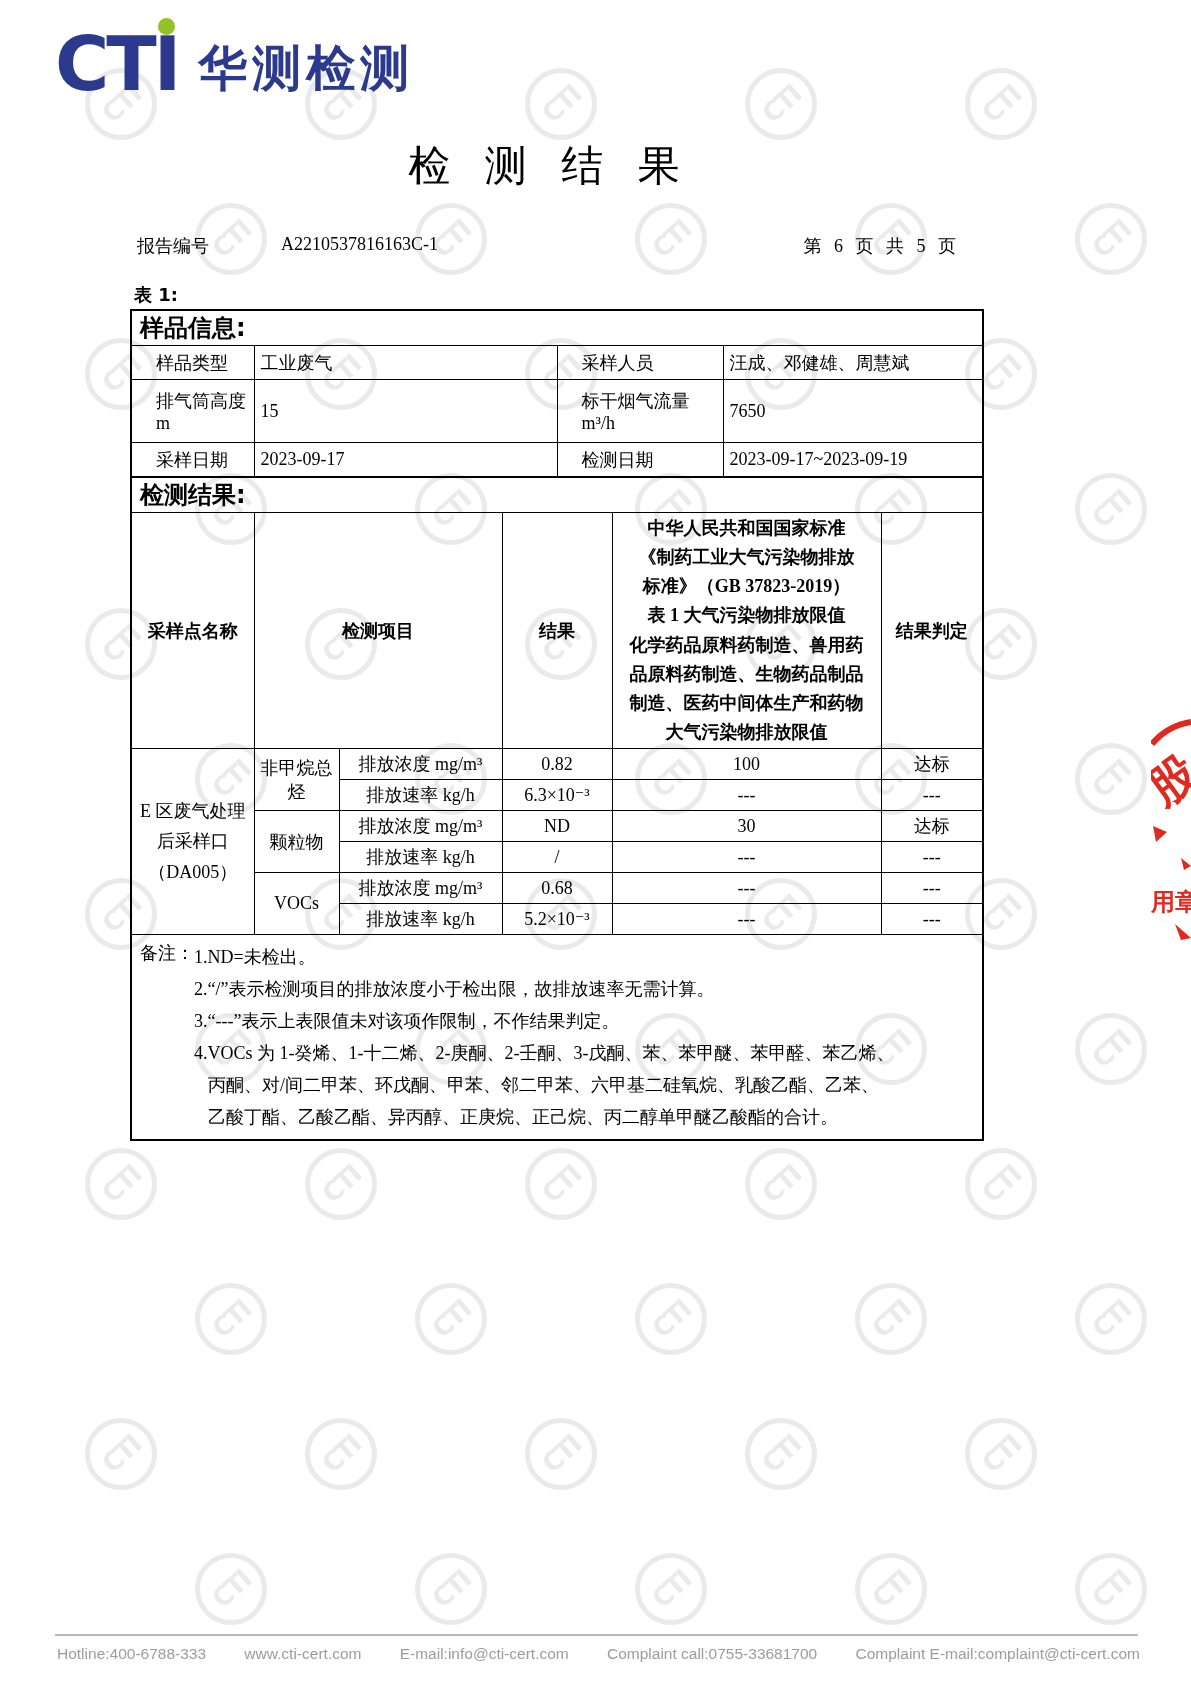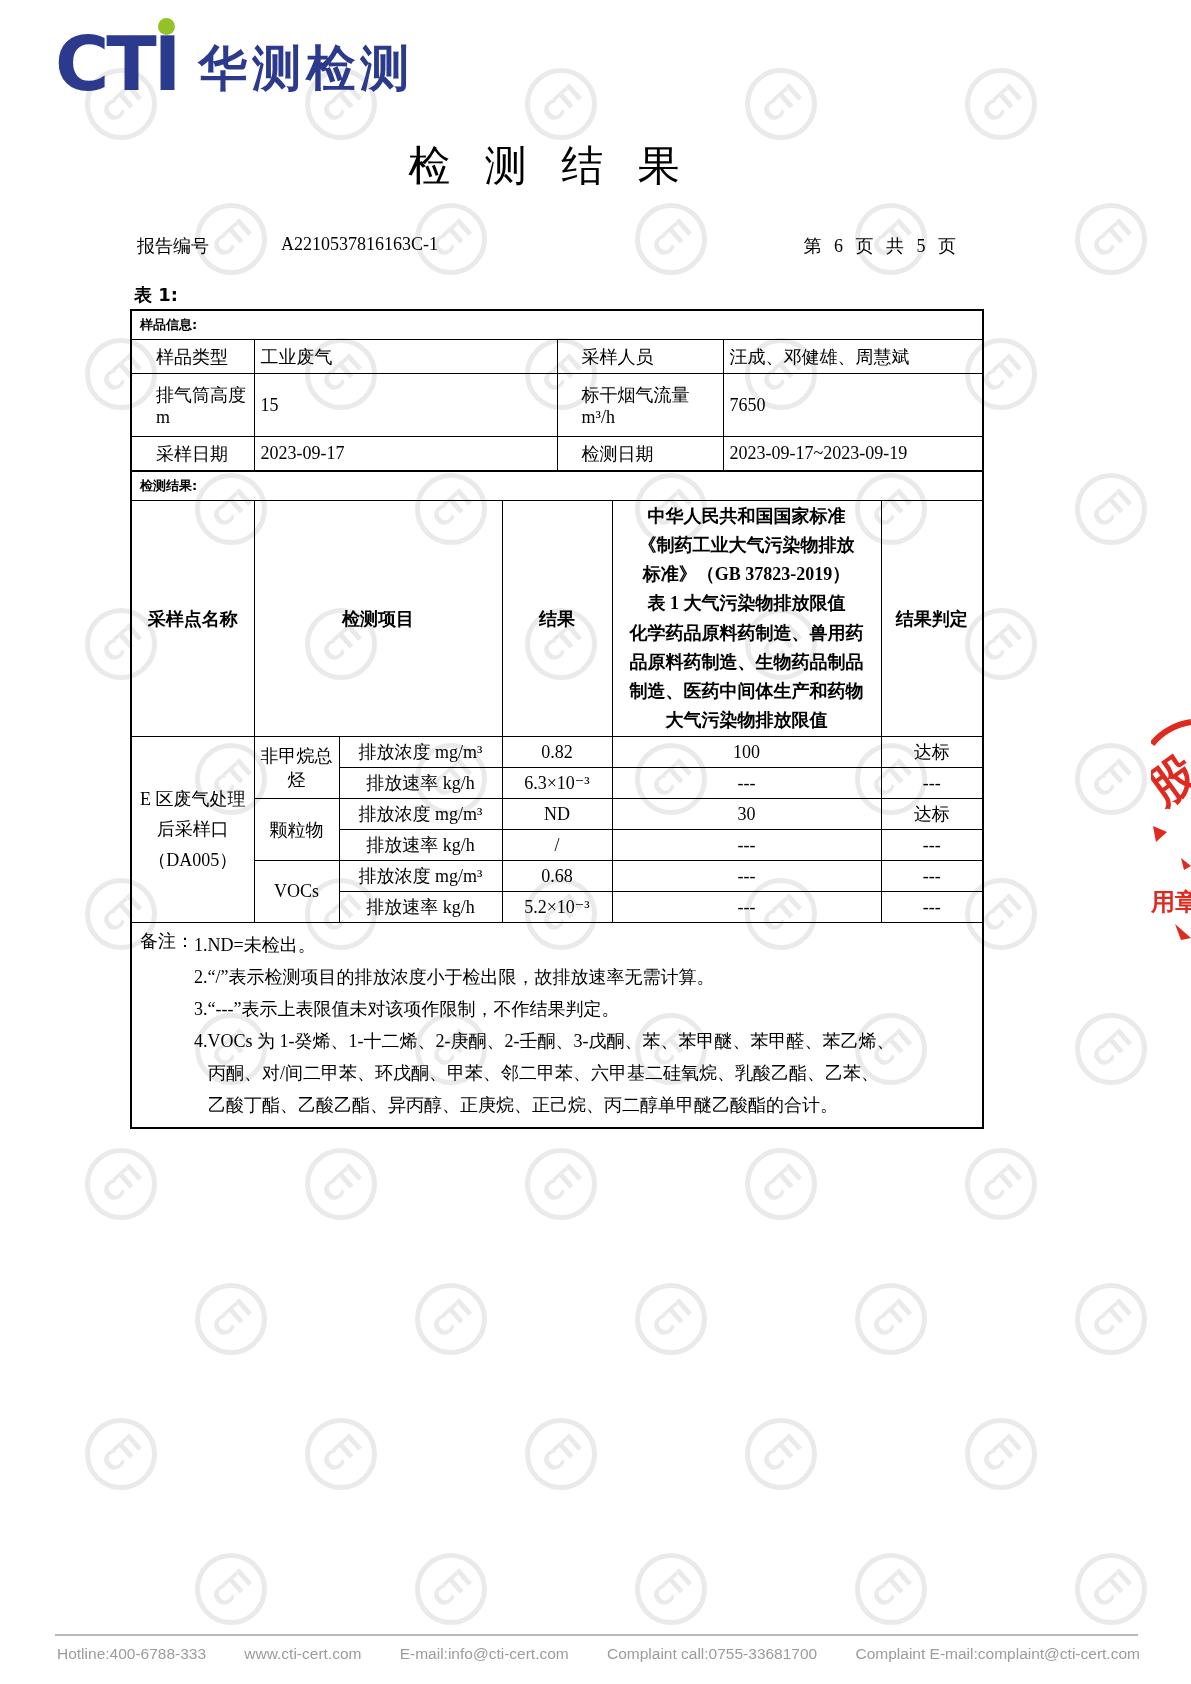--- a/index.html
+++ b/index.html
@@ -27,21 +27,21 @@
   .report-row{position:absolute;top:234px;left:137px;width:823px;font-size:18px;display:flex;}
   .report-number{margin-left:72px;}
   .page-info{margin-left:auto;letter-spacing:4px;}
   .table-label{position:absolute;top:283px;left:134px;font-size:18px;font-weight:bold;
       font-family:"DejaVu Sans",sans-serif;}
   
   .table-wrap{position:absolute;top:309px;left:130px;width:852px;}
   table{border-collapse:collapse;table-layout:fixed;width:852px;border:2px solid #000;}
   .tbl-b{margin-top:-2px;}
   td{border:1px solid #000;font-size:18px;padding:1px 6px;overflow:hidden;}
-  tr.band td{font-family:"DejaVu Sans",sans-serif;font-weight:bold;font-size:13px;
+  tr.band td{font-family:"DejaVu Sans",sans-serif;font-weight:bold;font-size:24px;
       height:26px;padding-left:8px;}
   .tbl-a td{height:31px;}
   .tbl-a tr.r2 td{height:60px;}
   .key{padding-left:24px;}
   .pre{white-space:pre-line;}
   .tbl-b td{text-align:center;}
   .tbl-b tr.head td{height:228px;font-weight:bold;}
   .limit-cell div{line-height:1.62;}
   .tbl-b tr.data td{height:28px;}
   .point-cell{line-height:1.7;}

